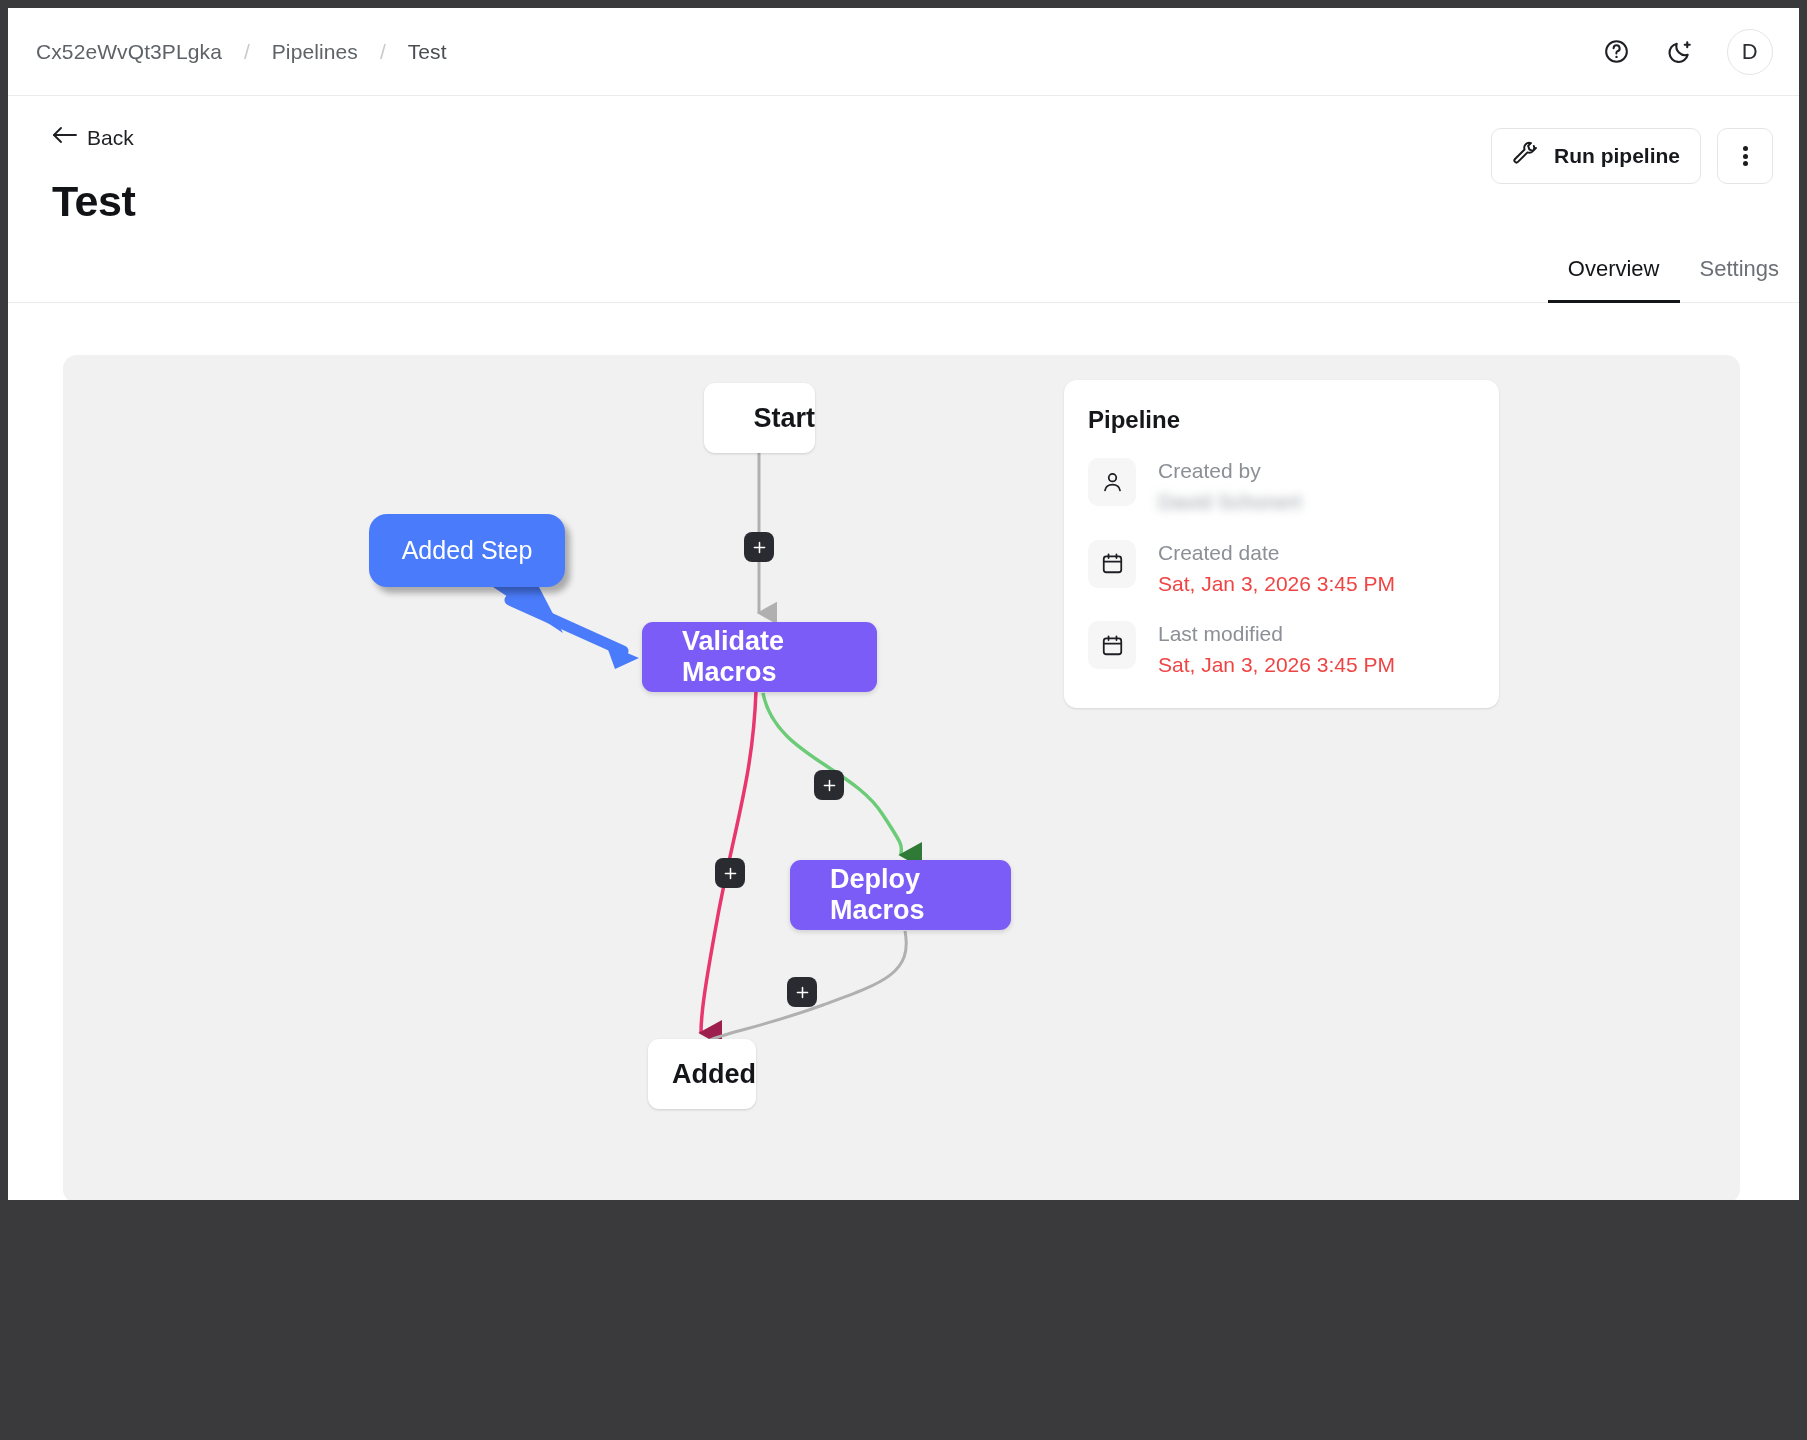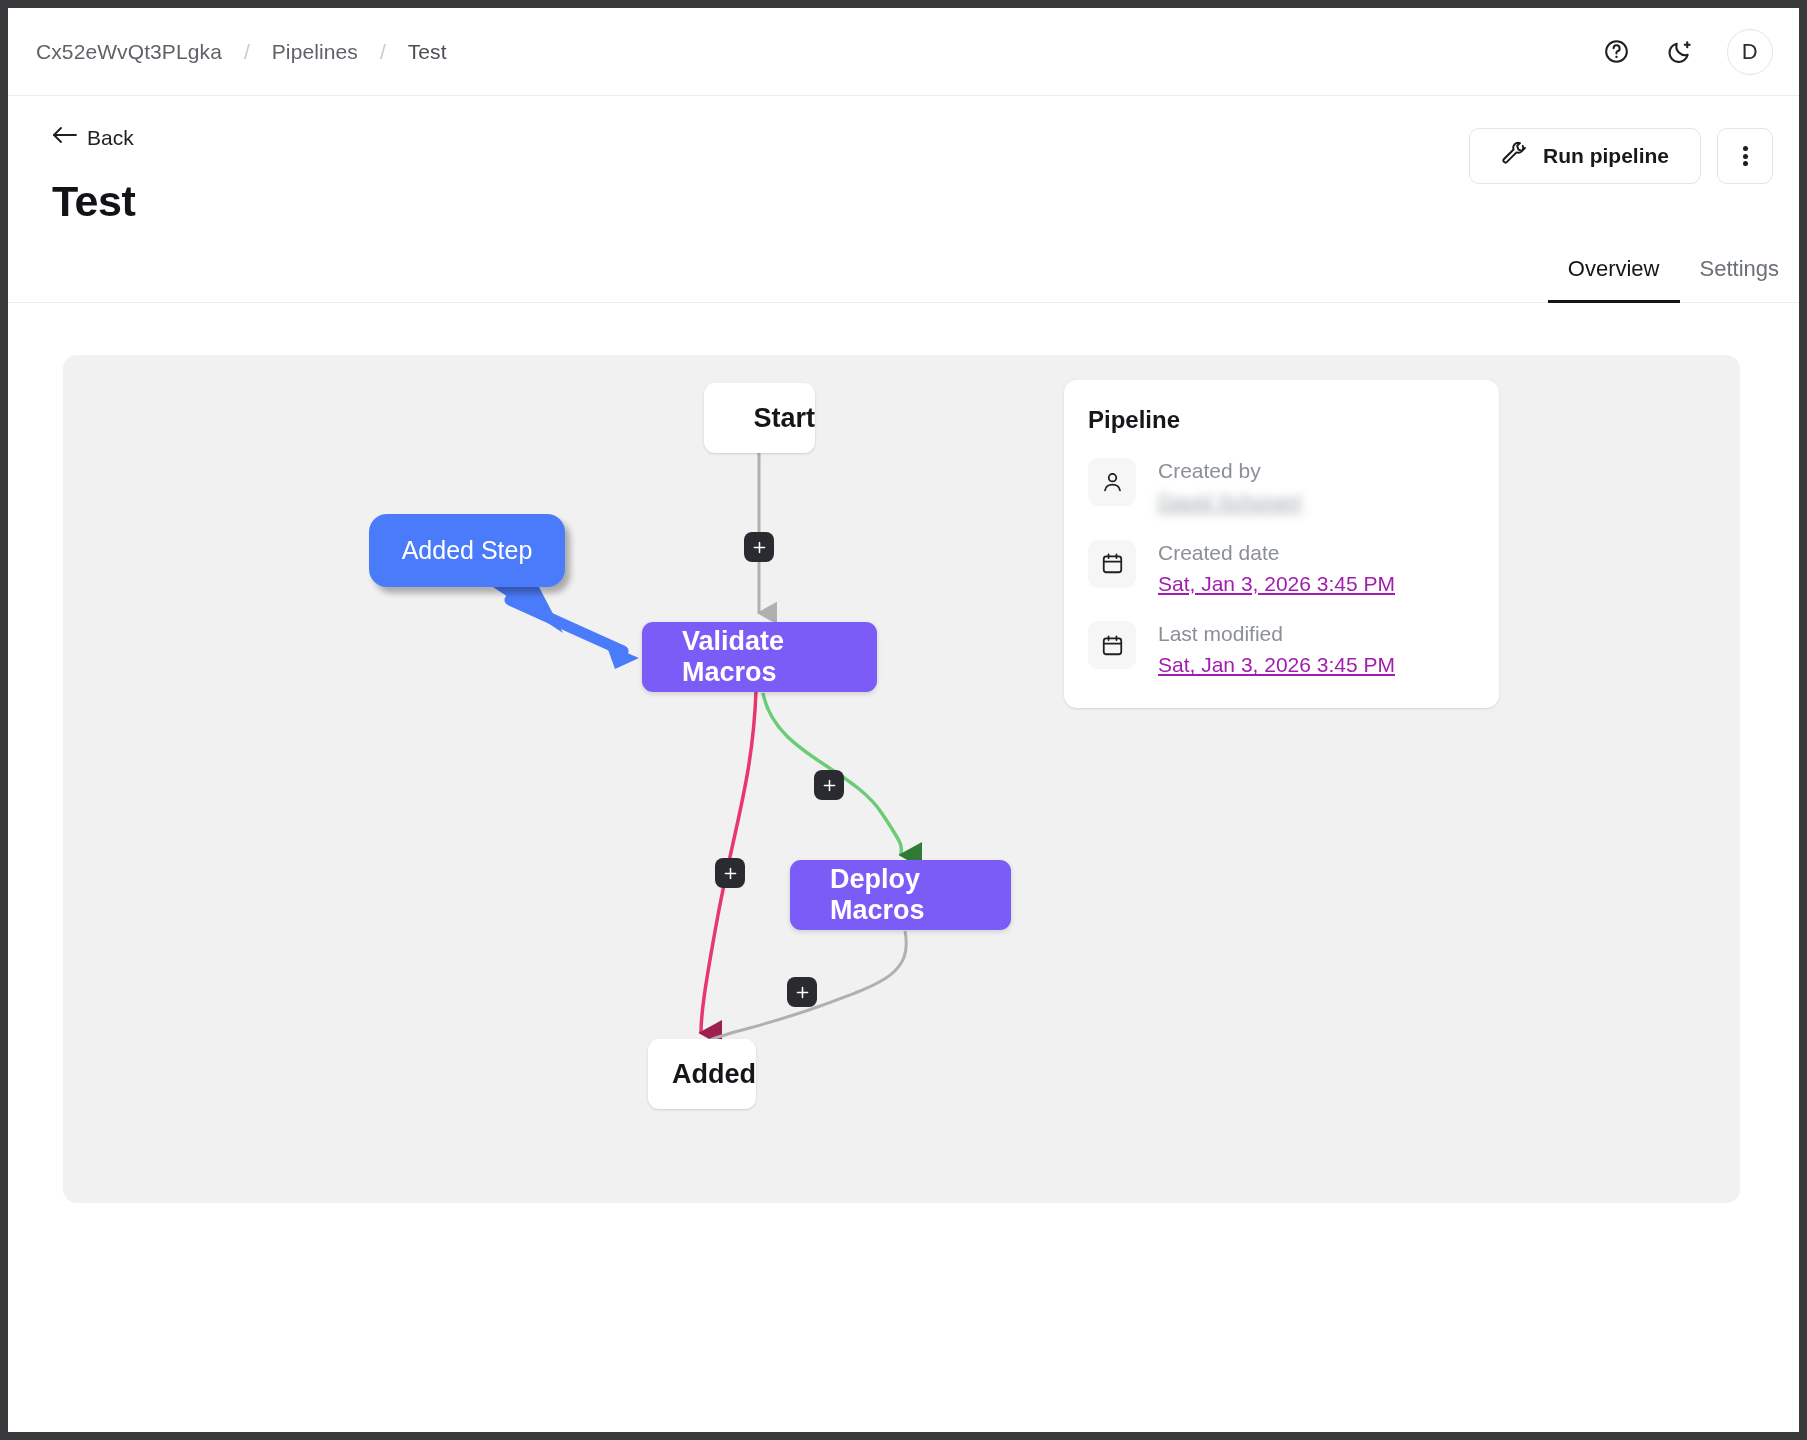--- a/index.html
+++ b/index.html
@@ -5,21 +5,21 @@
   * { box-sizing: border-box; margin: 0; padding: 0; }
   html, body {
     width: 1807px; height: 1440px;
     font-family: "Liberation Sans", sans-serif;
     background: #3a3a3c;
     overflow: hidden;
   }
   #frame {
     position: absolute;
     left: 8px; top: 8px;
-    width: 1791px; height: 1424px;
+    width: 1791px; height: 1192px;
     background: #ffffff;
     overflow: hidden;
   }
 
   
   #topbar {
     position: relative;
     height: 88px;
     border-bottom: 1px solid #ececec;
     display: flex; align-items: center;
@@ -40,21 +40,21 @@
 
   
   #header { padding: 28px 26px 0 44px; position: relative; }
   .back-row { display: flex; align-items: center; gap: 9px; color: #1f2024; font-size: 21px; }
   .back-arrow { display: block; }
   #page-title { font-size: 43px; font-weight: 700; color: #121316; margin-top: 26px; letter-spacing: -.5px; }
 
   .header-actions { position: absolute; right: 26px; top: 32px; display: flex; align-items: center; gap: 16px; }
   .btn-run {
     display: flex; align-items: center; gap: 16px;
-    height: 56px; padding: 0 31px;
+    height: 56px; padding: 0 20px;
     border: 1px solid #e4e5e7; border-radius: 10px;
     background: #fff; font-size: 21px; font-weight: 700; color: #18191c;
     cursor: pointer;
   }
   .btn-kebab {
     width: 56px; height: 56px;
     border: 1px solid #e4e5e7; border-radius: 10px; background: #fff;
     display: flex; align-items: center; justify-content: center; cursor: pointer;
   }
   .kdot { width: 5px; height: 5px; border-radius: 50%; background: #1c1d20; display: block; margin: 2.5px 0; }
@@ -140,21 +140,21 @@
   #info-title { font-size: 24px; font-weight: 700; color: #16171a; margin-bottom: 24px; }
   .info-row { display: flex; align-items: flex-start; gap: 22px; margin-bottom: 23px; }
   .info-row:last-child { margin-bottom: 0; }
   .info-ico {
     width: 48px; height: 48px; flex: none;
     background: #f6f6f7; border-radius: 10px;
     display: flex; align-items: center; justify-content: center;
     color: #1e1f23;
   }
   .info-label { font-size: 21px; color: #8b8f96; line-height: 1.25; }
-  .info-value { font-size: 21px; color: #a21caf; line-height: 1.35; margin-top: 4px; text-decoration: underline; }
+  .info-value { font-size: 21px; color: #ef4444; line-height: 1.35; margin-top: 4px; }
   .info-value.redacted {
     color: #9aa0a6; filter: blur(5px);
     -webkit-user-select: none; user-select: none;
   }
 </style>
 </head>
 <body>
 
 <div id="frame">
 

